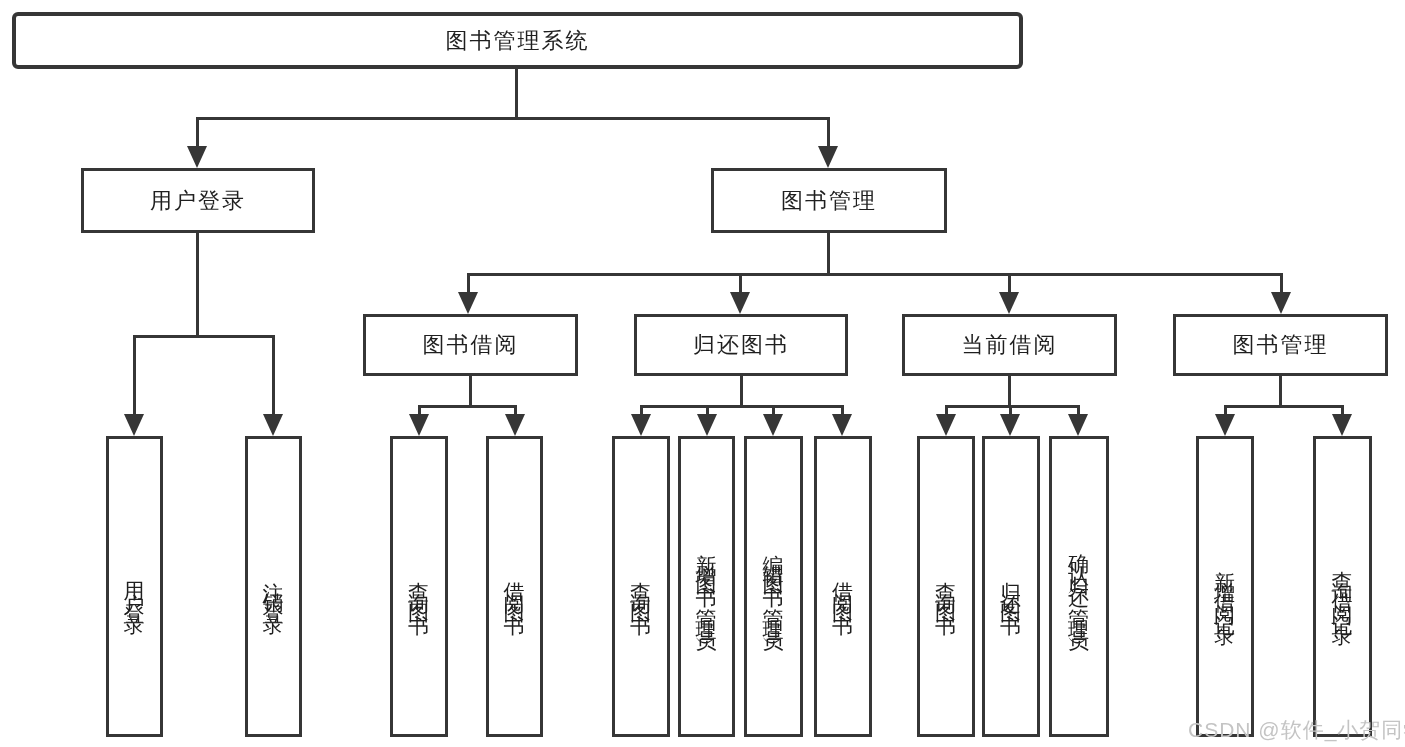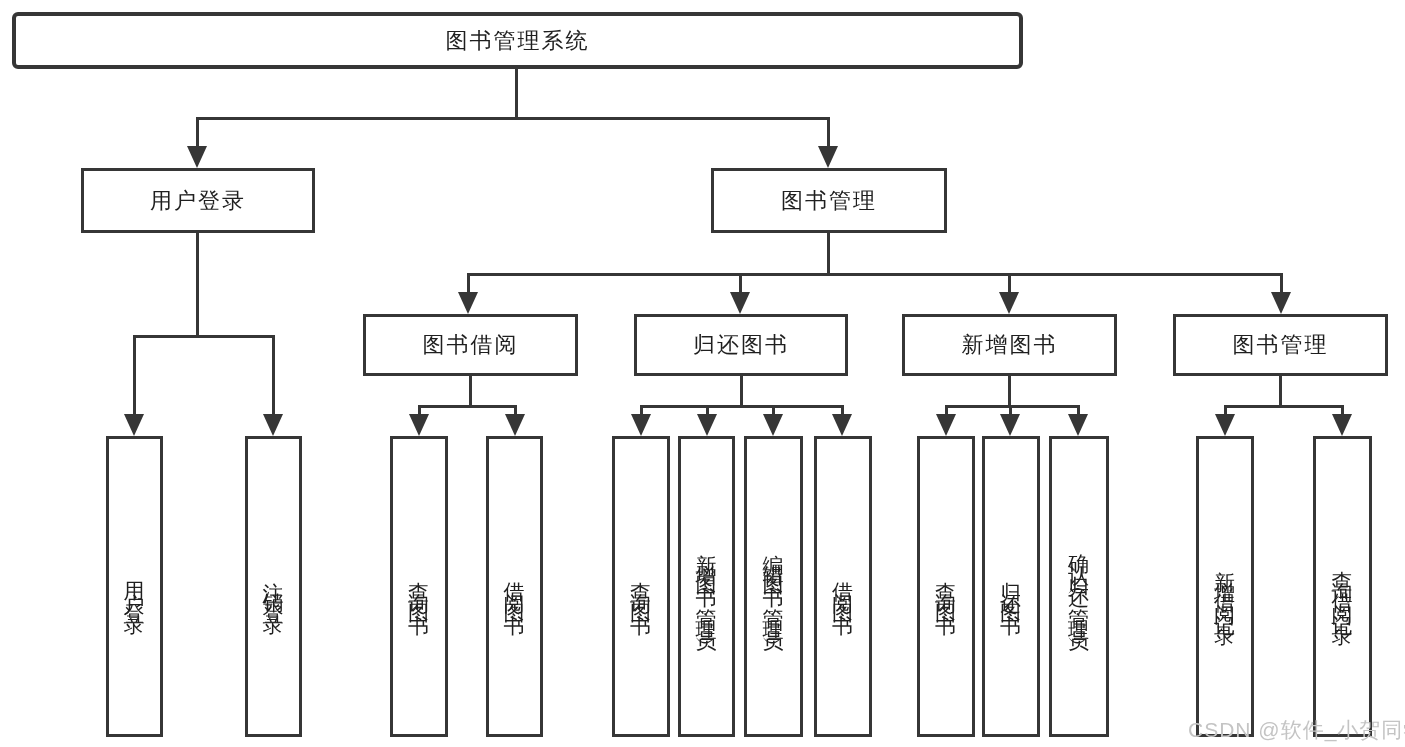--- a/index.html
+++ b/index.html
@@ -100,21 +100,21 @@
   <div class="line" style="left:1280px; top:273px; width:3px; height:21px;"></div>
   <div class="arrow" style="left:1271px; top:292px;"></div>
 
   <div class="box" style="left:363px; top:314px; width:215px; height:62px;">
     <span>图书借阅</span>
   </div>
   <div class="box" style="left:634px; top:314px; width:214px; height:62px;">
     <span>归还图书</span>
   </div>
   <div class="box" style="left:902px; top:314px; width:215px; height:62px;">
-    <span>新增图书</span>
+    <span>当前借阅</span>
   </div>
   <div class="box" style="left:1173px; top:314px; width:215px; height:62px;">
     <span>图书管理</span>
   </div>
 
   <div class="line" style="left:469px; top:376px; width:3px;  height:29px;"></div>
   <div class="line" style="left:418px; top:405px; width:99px; height:3px;"></div>
   <div class="line" style="left:418px; top:405px; width:3px;  height:11px;"></div>
   <div class="arrow" style="left:409px; top:414px;"></div>
   <div class="line" style="left:514px; top:405px; width:3px;  height:11px;"></div>

